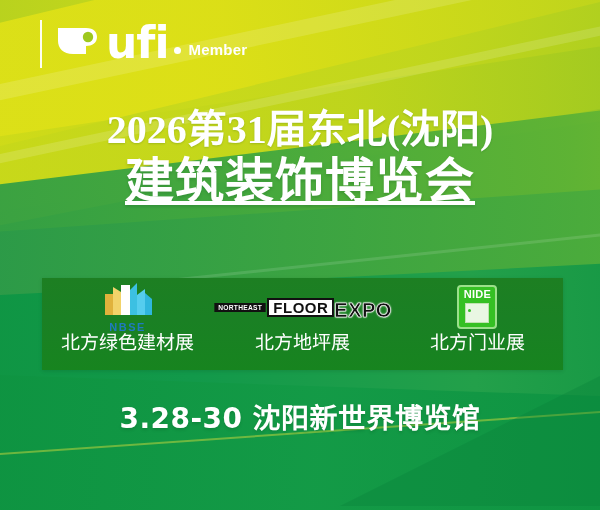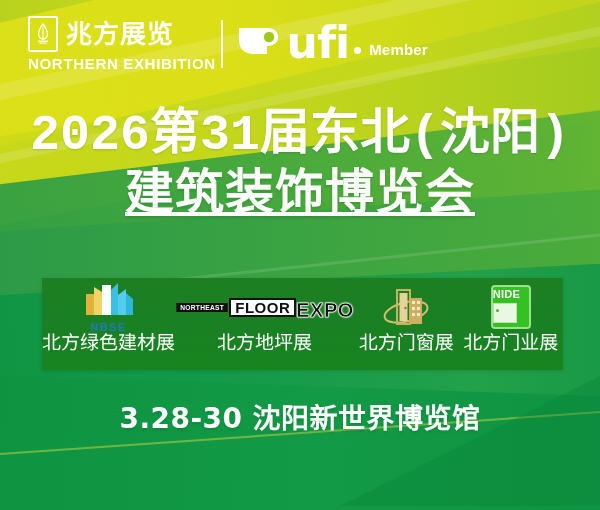--- a/index.html
+++ b/index.html
@@ -196,25 +196,25 @@
 
   
   .headline {
     position: absolute;
     left: 0; right: 0;
     top: 108px;
     text-align: center;
     color: #ffffff;
   }
   .headline-1 {
-    font-size: 50px;
+    font-size: 40px;
     font-weight: 700;
     letter-spacing: 0px;
     line-height: 1.12;
-    font-family: Liberation Mono, monospace;
+    font-family: Liberation Serif, serif;
     text-shadow: 0 1px 2px rgba(0,60,20,.18);
   }
   .headline-2 {
     font-size: 49px;
     font-weight: 700;
     letter-spacing: 1px;
     line-height: 1.1;
     margin-top: 2px;
     font-family: "DejaVu Sans", "Liberation Sans", sans-serif;
     text-shadow: 0 2px 3px rgba(0,60,20,.18);
@@ -309,20 +309,21 @@
 
   
   .nide-logo {
     width: 40px; height: 44px;
     background: #35c024;
     border: 2px solid #9be08b;
     border-radius: 4px;
     position: relative;
     display: flex;
     flex-direction: column;
+    align-items: center;
     padding-top: 2px;
     box-sizing: border-box;
   }
   .nide-text {
     font-size: 11px;
     font-weight: 700;
     color: #ffffff;
     letter-spacing: .3px;
     line-height: 1;
   }
@@ -375,34 +376,20 @@
     <div class="bg-shape wedge-g"></div>
     <div class="streak streak-1"></div>
     <div class="streak streak-2"></div>
     <div class="streak streak-4"></div>
     <div class="streak streak-3"></div>
     <div class="tri-dark"></div>
   </div>
 
   <div class="header">
 
-    <div class="ne-logo">
-      <div class="ne-top">
-        <div class="ne-mark">
-          <svg width="16" height="22" viewBox="0 0 16 22" aria-hidden="true">
-            <path d="M8 1 C10.6 4.5 12.4 7.4 12.4 10.6 C12.4 13.9 10.5 16 8 16 C5.5 16 3.6 13.9 3.6 10.6 C3.6 7.4 5.4 4.5 8 1 Z" fill="none" stroke="#ffffff" stroke-width="1.3"></path>
-            <path d="M8 4.5 L8 15.5" stroke="#ffffff" stroke-width="1.1"></path>
-            <rect x="3" y="17.6" width="10" height="1.2" fill="#ffffff"></rect>
-            <rect x="4.2" y="19.6" width="7.6" height="1" fill="#ffffff"></rect>
-          </svg>
-        </div>
-        <div class="ne-cn">兆方展览</div>
-      </div>
-      <div class="ne-en">NORTHERN EXHIBITION</div>
-    </div>
 
     <div class="divider"></div>
 
     <div class="ufi">
       <span class="ufi-swoosh">
         <svg width="54" height="34" viewBox="0 0 54 34" aria-hidden="true">
           <path d="M2 4 L30 4 C38 4 41 8 41 13 C41 19 36 22 30 22 L26 22 L26 30 L17 30 C7 30 2 24 2 17 Z" fill="#ffffff"></path>
           <circle cx="32" cy="13" r="5.2" fill="#9ec81e"></circle>
           <path d="M24 22 L30 22 L30 30 L24 30 Z" fill="#ffffff"></path>
         </svg>
@@ -442,38 +429,20 @@
         <div class="band-logo">
           <div class="floor-logo">
             <span class="fl-ne">NORTHEAST</span>
             <span class="fl-floor">FLOOR</span>
             <span class="fl-expo">EXPO</span>
           </div>
         </div>
         <div class="band-label">北方地坪展</div>
       </div>
 
-      <div class="band-cell">
-        <div class="band-logo">
-          <svg width="54" height="46" viewBox="0 0 54 46" aria-hidden="true">
-            <ellipse cx="27" cy="28" rx="22" ry="9.5" fill="none" stroke="#d6bd72" stroke-width="2" transform="rotate(-14 27 28)"></ellipse>
-            <rect x="18" y="6" width="13" height="34" fill="none" stroke="#cdb05f" stroke-width="2"></rect>
-            <rect x="20.5" y="9" width="8" height="28" fill="#e5d39b"></rect>
-            <circle cx="26.5" cy="24" r="1.2" fill="#8d7433"></circle>
-            <rect x="31" y="14" width="12" height="26" fill="#cdb05f"></rect>
-            <rect x="33" y="17" width="3" height="3" fill="#f3e9c7"></rect>
-            <rect x="38" y="17" width="3" height="3" fill="#f3e9c7"></rect>
-            <rect x="33" y="23" width="3" height="3" fill="#f3e9c7"></rect>
-            <rect x="38" y="23" width="3" height="3" fill="#f3e9c7"></rect>
-            <rect x="33" y="29" width="3" height="3" fill="#f3e9c7"></rect>
-            <rect x="38" y="29" width="3" height="3" fill="#f3e9c7"></rect>
-          </svg>
-        </div>
-        <div class="band-label">北方门窗展</div>
-      </div>
 
       <div class="band-cell">
         <div class="band-logo">
           <div class="nide-logo">
             <span class="nide-text">NIDE</span>
             <span class="nide-door"></span>
           </div>
         </div>
         <div class="band-label">北方门业展</div>
       </div>

